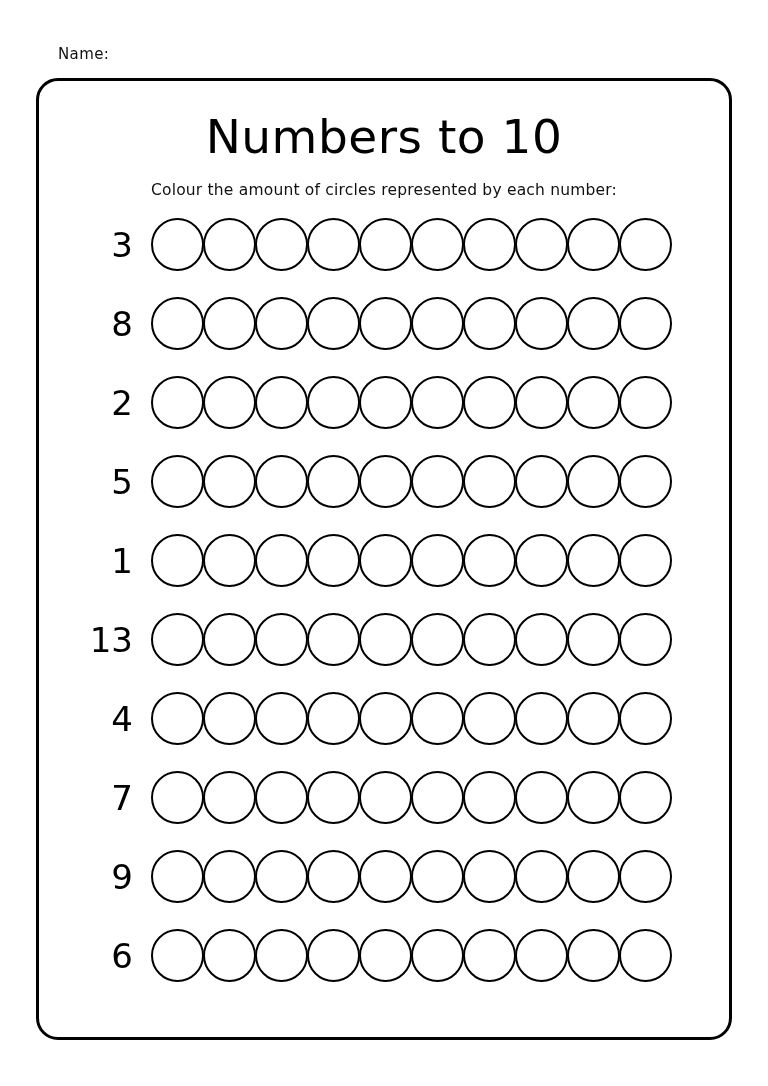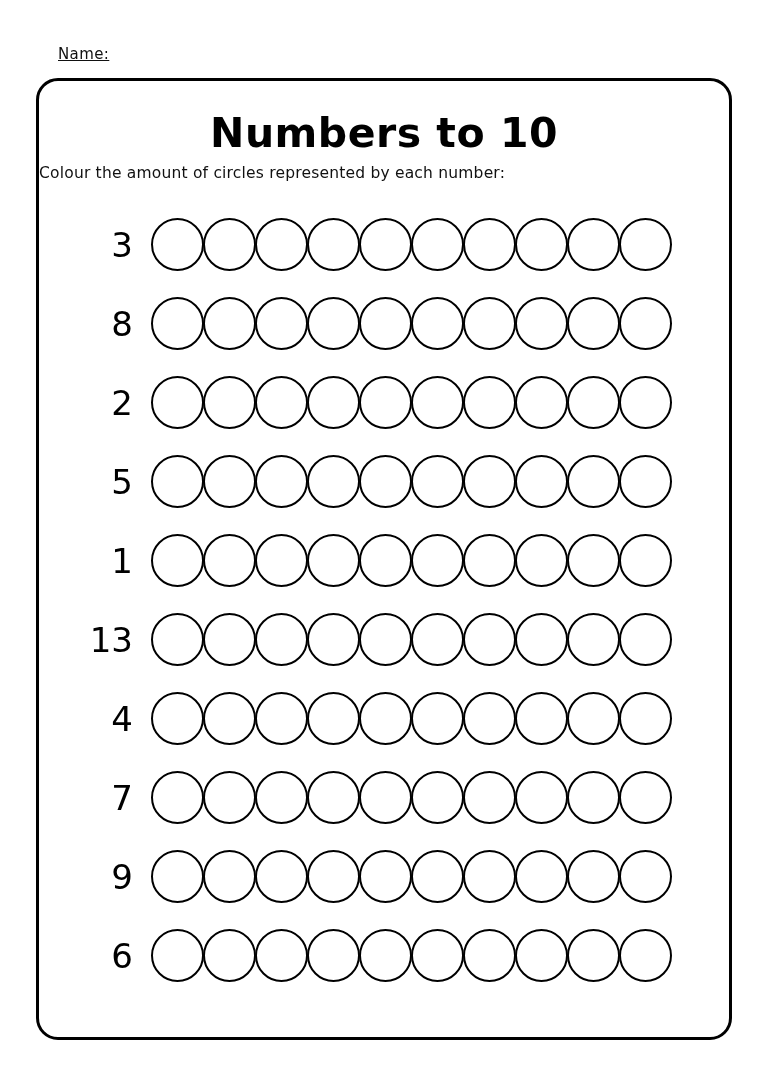--- a/index.html
+++ b/index.html
@@ -17,21 +17,20 @@
   }
 
   .name-line {
     position: absolute;
     top: 45px;
     left: 58px;
     font-family: "DejaVu Sans", sans-serif;
     font-size: 15px;
     letter-spacing: 0.4px;
     color: #111111;
-    text-decoration: underline;
   }
 
   .sheet-frame {
     position: absolute;
     top: 78px;
     left: 36px;
     width: 696px;
     height: 962px;
     box-sizing: border-box;
     border: 3px solid #000000;
@@ -43,31 +42,32 @@
     inset: 0;
   }
 
   .worksheet-title {
     position: absolute;
     top: 28px;
     left: 0;
     width: 100%;
     text-align: center;
     font-family: "DejaVu Sans", sans-serif;
-    font-weight: bold;
-    font-size: 41px;
+    font-weight: normal;
+    font-size: 47px;
     letter-spacing: 0.5px;
     color: #000000;
   }
 
   .worksheet-instructions {
     position: absolute;
-    top: 83px;
+    top: 100px;
     left: 0;
     width: 100%;
+    text-align: center;
     font-family: "DejaVu Sans", sans-serif;
     font-size: 15.5px;
     letter-spacing: 0.2px;
     color: #111111;
   }
 
   .rows {
     position: absolute;
     top: 124px;
     left: 0;

